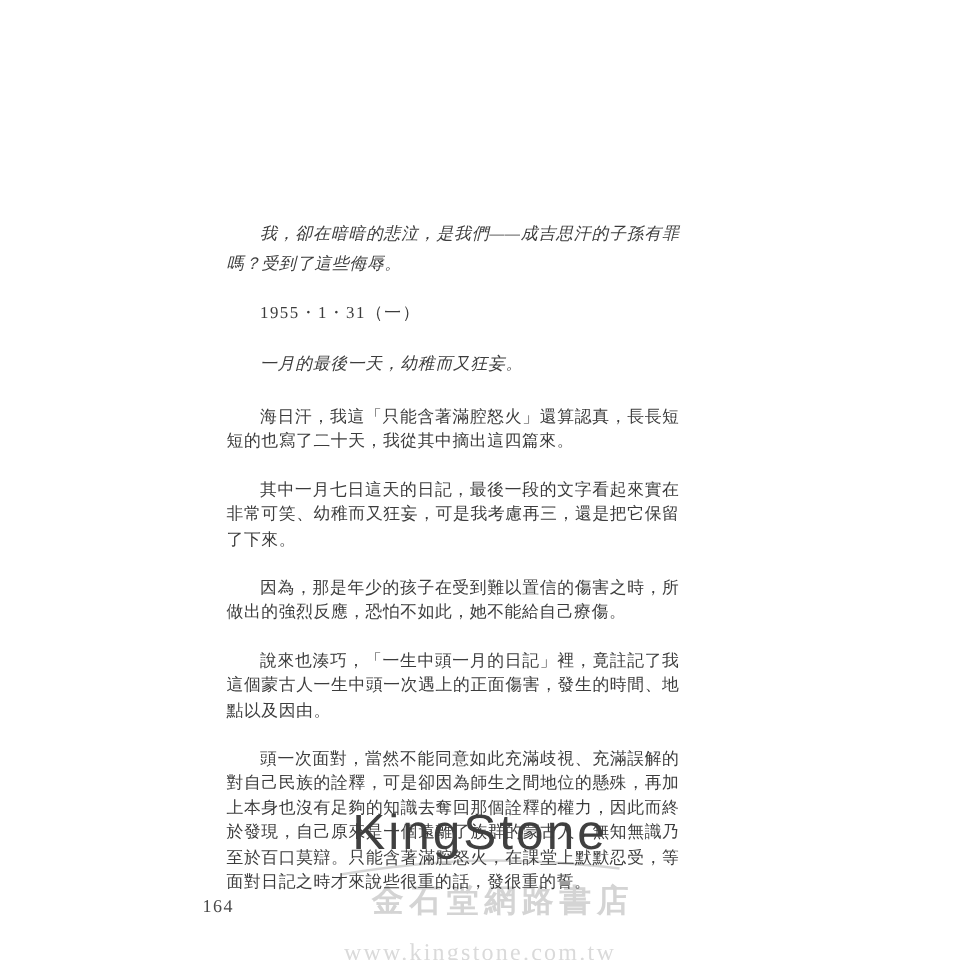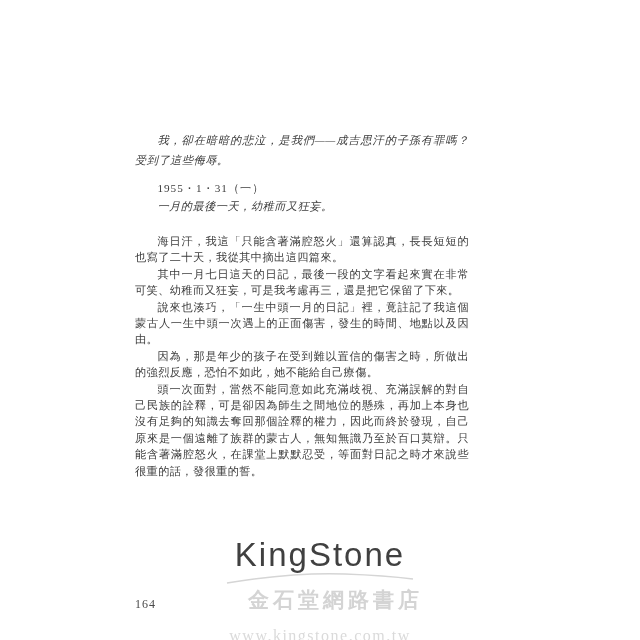--- a/index.html
+++ b/index.html
@@ -63,21 +63,21 @@
     position: absolute;
     left: 135px;
     top: 130px;
     width: 334px;
     z-index: 2;
     color: #3c3c3c;
     font-size: 11.2px;
     text-align: justify;
   }
   .text-block p {
-    margin: 0;
+    margin: 16px;
     text-indent: 2em;
   }
   
   .kai {
     font-style: italic;
     line-height: 20px;
     letter-spacing: 0.5px;
   }
   .block-a { margin-bottom: 11px; }
   .date-line {
@@ -128,22 +128,22 @@
 
     <p class="date-line">1955・1・31（一）</p>
 
     <div class="kai block-b">
       <p>一月的最後一天，幼稚而又狂妄。</p>
     </div>
 
     <div class="ming">
       <p>海日汗，我這「只能含著滿腔怒火」還算認真，長長短短的也寫了二十天，我從其中摘出這四篇來。</p>
       <p>其中一月七日這天的日記，最後一段的文字看起來實在非常可笑、幼稚而又狂妄，可是我考慮再三，還是把它保留了下來。</p>
+      <p>因為，那是年少的孩子在受到難以置信的傷害之時，所做出的強烈反應，恐怕不如此，她不能給自己療傷。</p>
       <p>說來也湊巧，「一生中頭一月的日記」裡，竟註記了我這個蒙古人一生中頭一次遇上的正面傷害，發生的時間、地點以及因由。</p>
-      <p>因為，那是年少的孩子在受到難以置信的傷害之時，所做出的強烈反應，恐怕不如此，她不能給自己療傷。</p>
       <p>頭一次面對，當然不能同意如此充滿歧視、充滿誤解的對自己民族的詮釋，可是卻因為師生之間地位的懸殊，再加上本身也沒有足夠的知識去奪回那個詮釋的權力，因此而終於發現，自己原來是一個遠離了族群的蒙古人，無知無識乃至於百口莫辯。只能含著滿腔怒火，在課堂上默默忍受，等面對日記之時才來說些很重的話，發很重的誓。</p>
     </div>
 
   </div>
 
   <div class="page-number">164</div>
 
 </div>
 
 </body></html>

